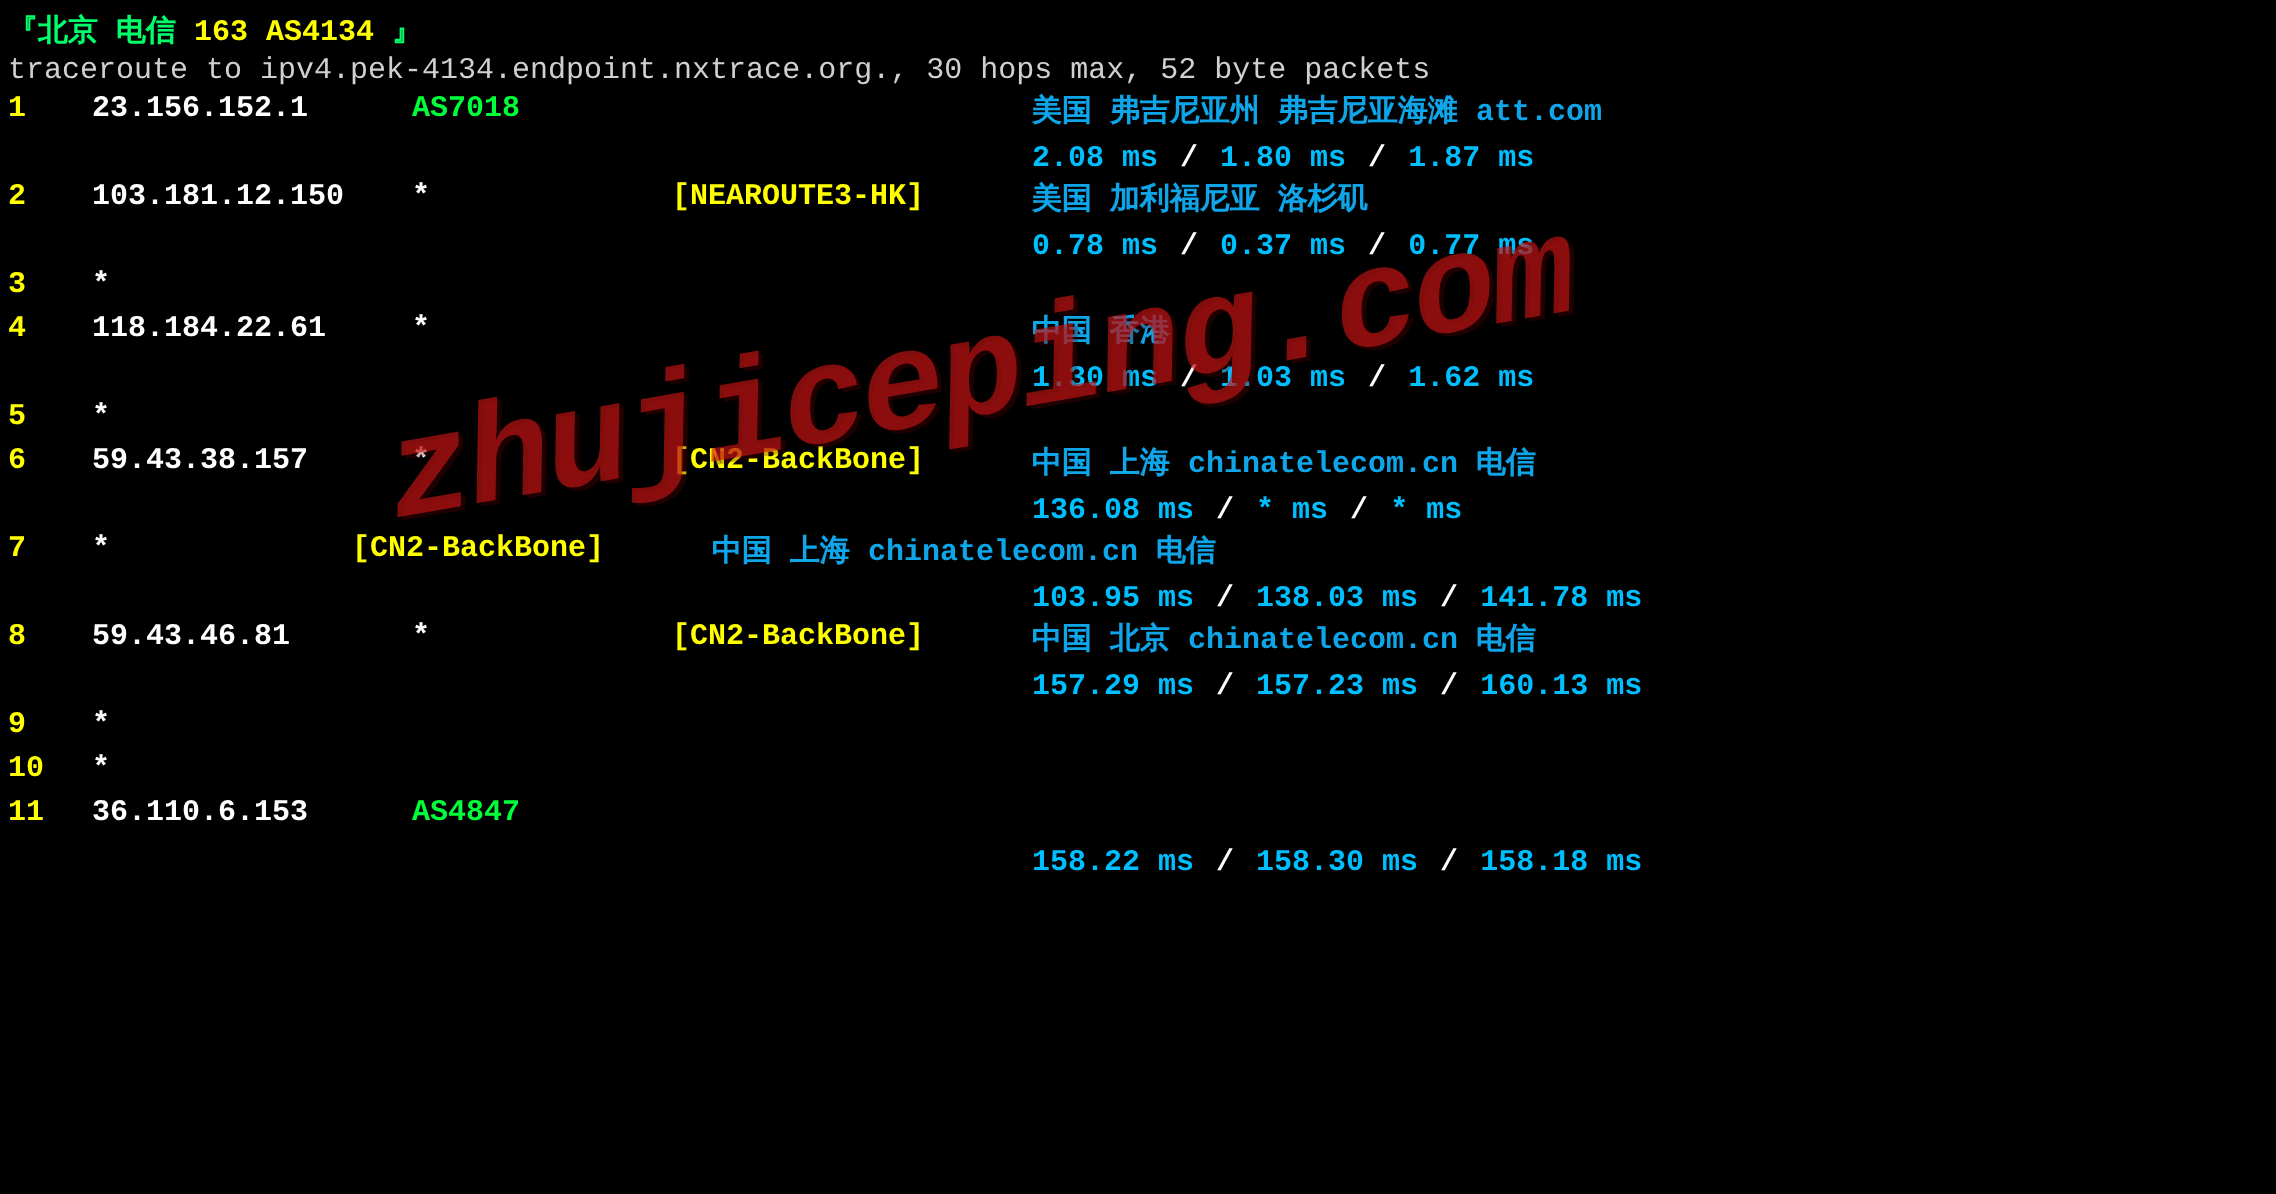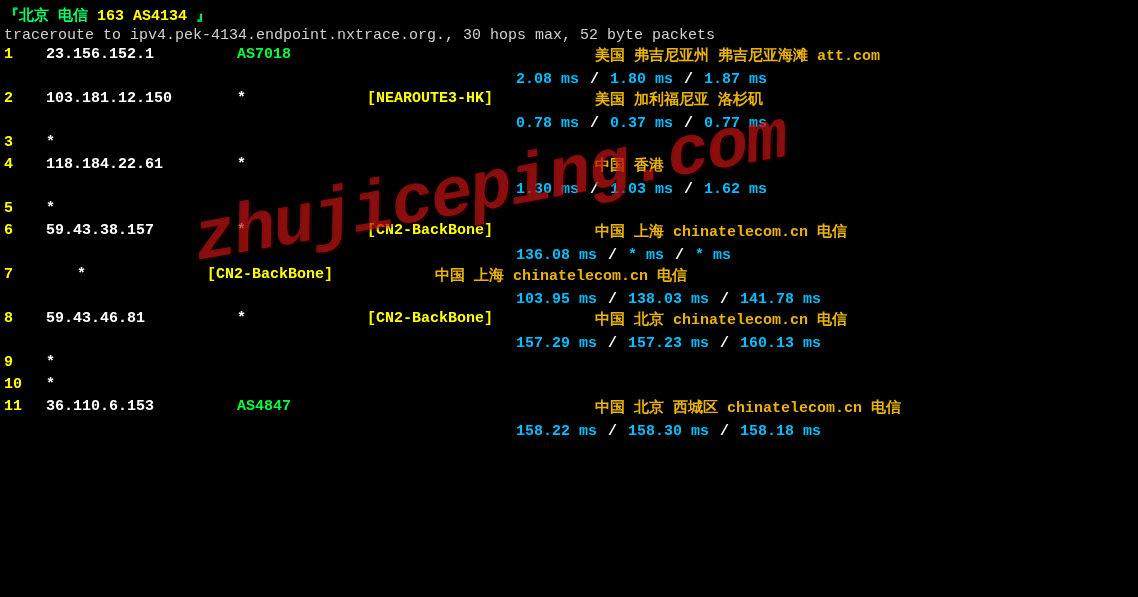--- a/index.html
+++ b/index.html
@@ -14,25 +14,25 @@
       padding: 6px 4px;
       position: relative;
       overflow: hidden;
     }
     .header1 { color: #00ff6a; margin-bottom: 2px; }
     .header1 .isp { color: #ffff00; }
     .header2 { color: #d0d0d0; font-weight: normal; margin-bottom: 2px; }
     .row { display: flex; align-items: flex-start; min-height: 22px; }
     .hop { color: #ffff00; width: 42px; flex-shrink: 0; }
     .ip { color: #ffffff; width: 160px; flex-shrink: 0; }
-    .asn { width: 130px; flex-shrink: 0; margin-left: 31px; }
+    .asn { width: 130px; flex-shrink: 0; }
     .asn.green { color: #00ff3a; }
     .asn.white { color: #ffffff; }
     .tag { color: #ffff00; width: 180px; flex-shrink: 0; }
-    .loc { color: #eab308; flex-shrink: 0; margin-left: 48px; }
+    .loc { color: #0ea5e9; flex-shrink: 0; }
     .rtt-row { display: flex; align-items: center; min-height: 22px; padding-left: 512px; }
     .rtt { color: #00bfff; text-align: center; }
     .rtt .sep { color: #ffffff; margin: 0 2px; }
     .watermark {
       position: absolute;
       top: 150px;
       left: 190px;
       font-size: 70px;
       font-weight: bold;
       font-style: italic;
@@ -137,20 +137,19 @@
       <span class="ip">*</span>
       <span class="asn white"></span>
       <span class="tag"></span>
       <span class="loc"></span>
     </div>
     <div class="row">
       <span class="hop">11</span>
       <span class="ip">36.110.6.153</span>
       <span class="asn green">AS4847</span>
       <span class="tag"></span>
-      <span class="loc">中国 北京   西城区 chinatelecom.cn  电信</span>
     </div>
     <div class="rtt-row">
       <span class="rtt"><span>158.22 ms</span><span class="sep"> / </span><span>158.30 ms</span><span class="sep"> / </span><span>158.18 ms</span></span>
     </div>
   </div>
 
 <div class="watermark">zhujiceping.com</div>
 
 </body></html>

